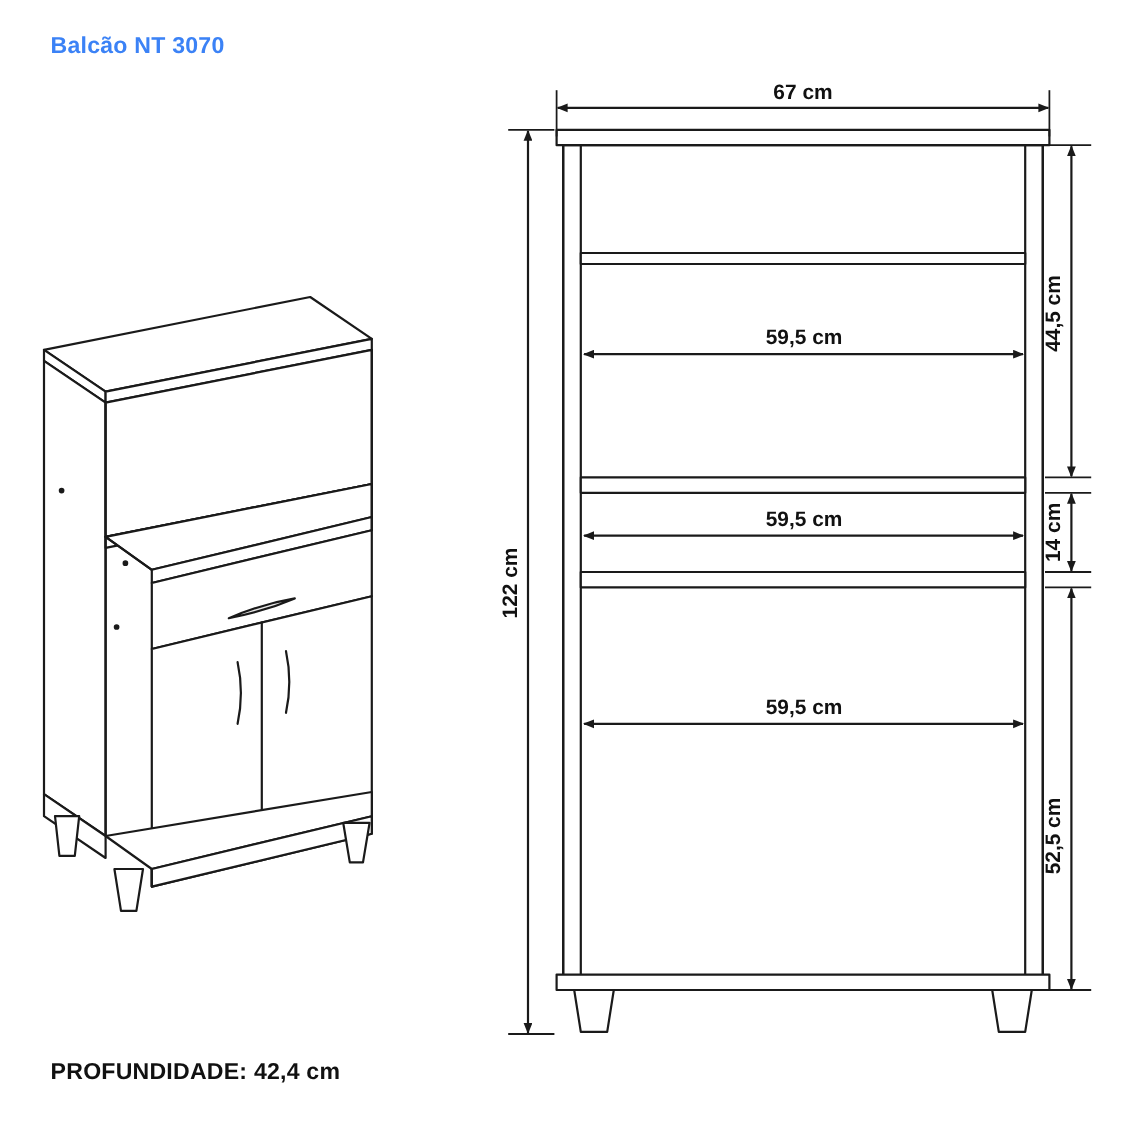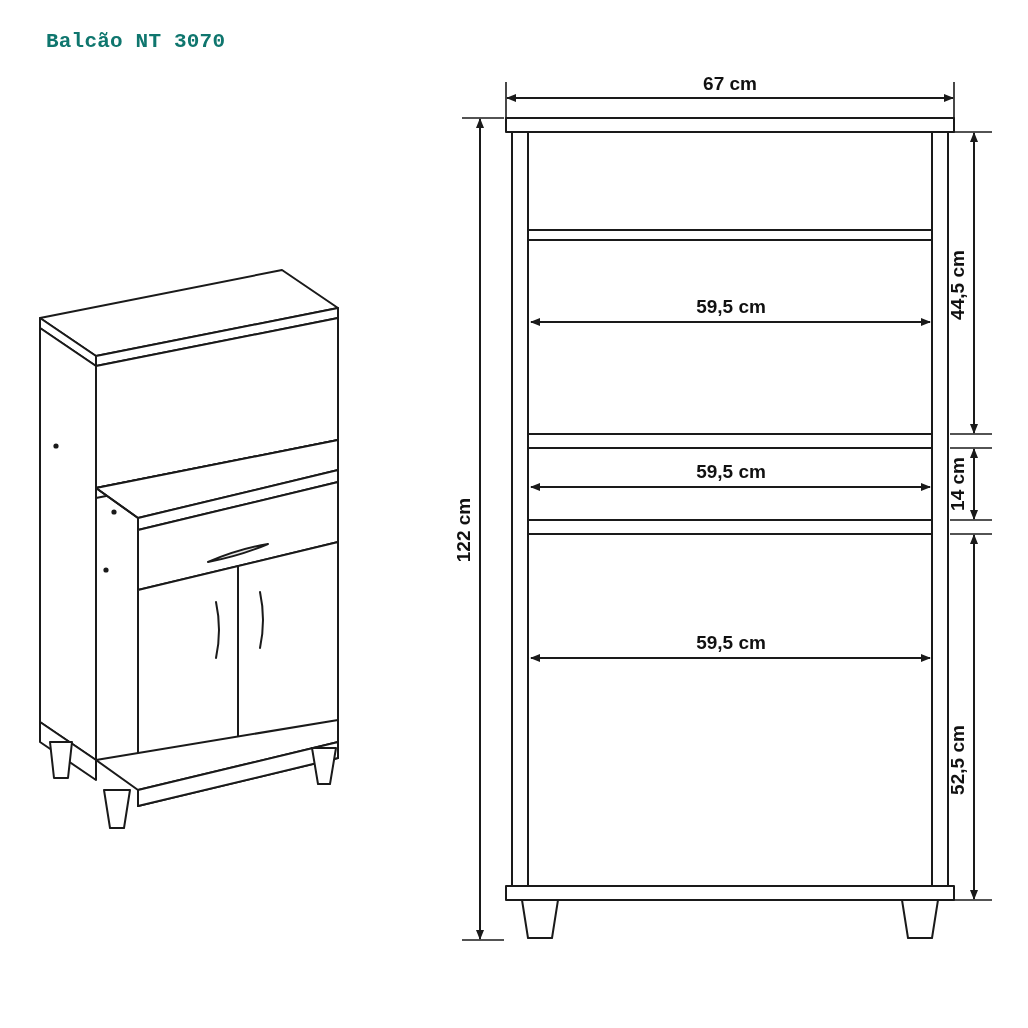--- a/index.html
+++ b/index.html
@@ -19,22 +19,21 @@
     position: absolute;
     inset: 0;
   }
   .title {
     position: absolute;
     left: 46px;
     top: 30px;
     font-size: 21px;
     font-weight: bold;
     letter-spacing: 0.2px;
-    color: #0f766e;
-    font-family: Liberation Mono, monospace;
+    color: #3b82f6;
   }
   .depth-label {
     position: absolute;
     left: 46px;
     top: 963px;
     font-size: 21px;
     font-weight: bold;
     letter-spacing: 0.2px;
     color: #111111;
   }
@@ -183,14 +182,15 @@
 
       <g stroke="#1a1a1a" stroke-width="1.6" fill="none">
         <line x1="506" y1="474" x2="548" y2="474"></line>
         <line x1="506" y1="840" x2="548" y2="840"></line>
         <line x1="530" y1="475" x2="530" y2="839" marker-start="url(#arrTail)" marker-end="url(#arrHead)" stroke-width="2"></line>
       </g>
       <text class="dim-text" x="520" y="700" text-anchor="middle" transform="rotate(-90 520 700)">52,5 cm</text>
     </svg>
   </div>
 
+  <div class="depth-label">PROFUNDIDADE: 42,4 cm</div>
 
 </div>
 
 </body></html>

